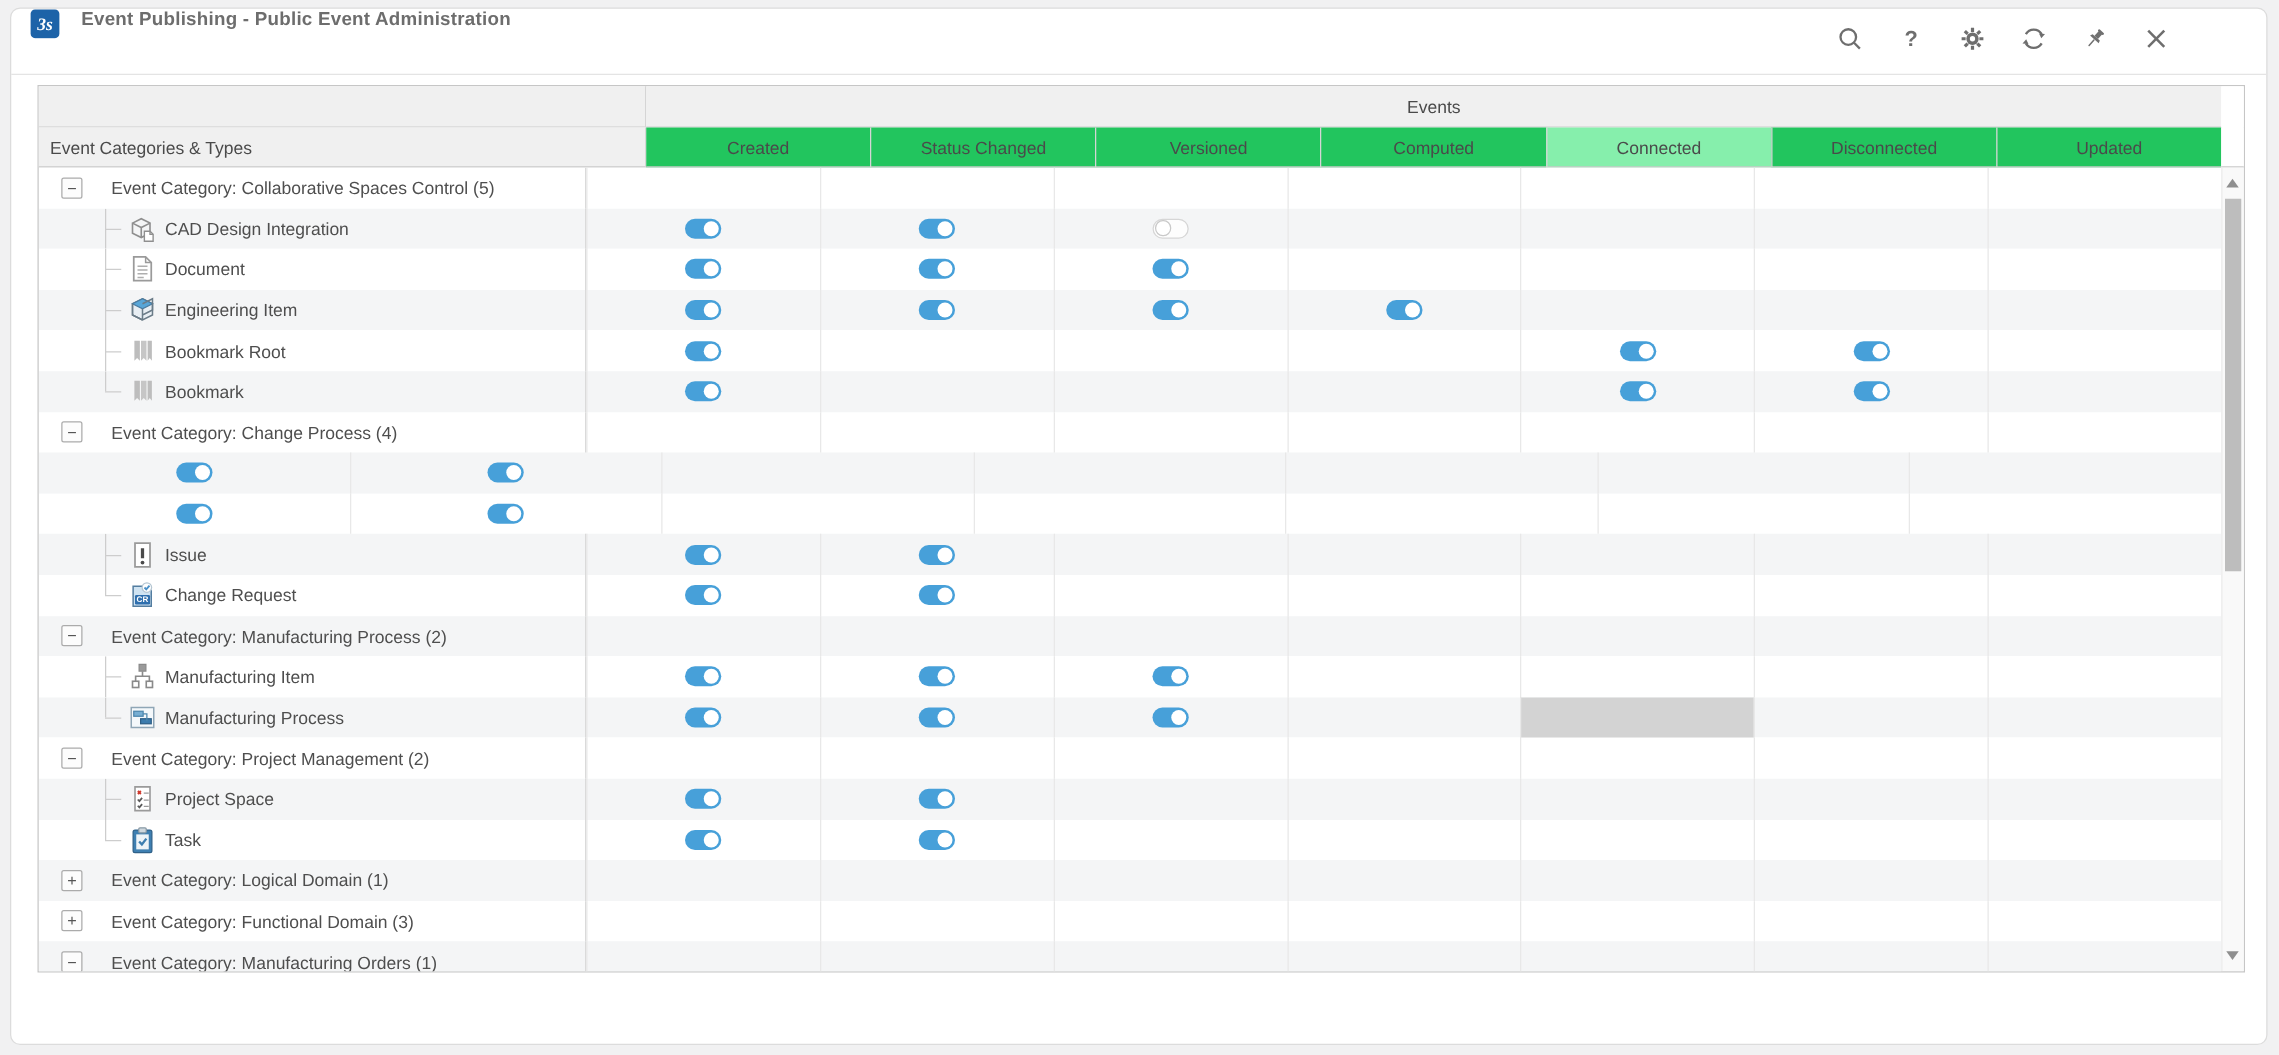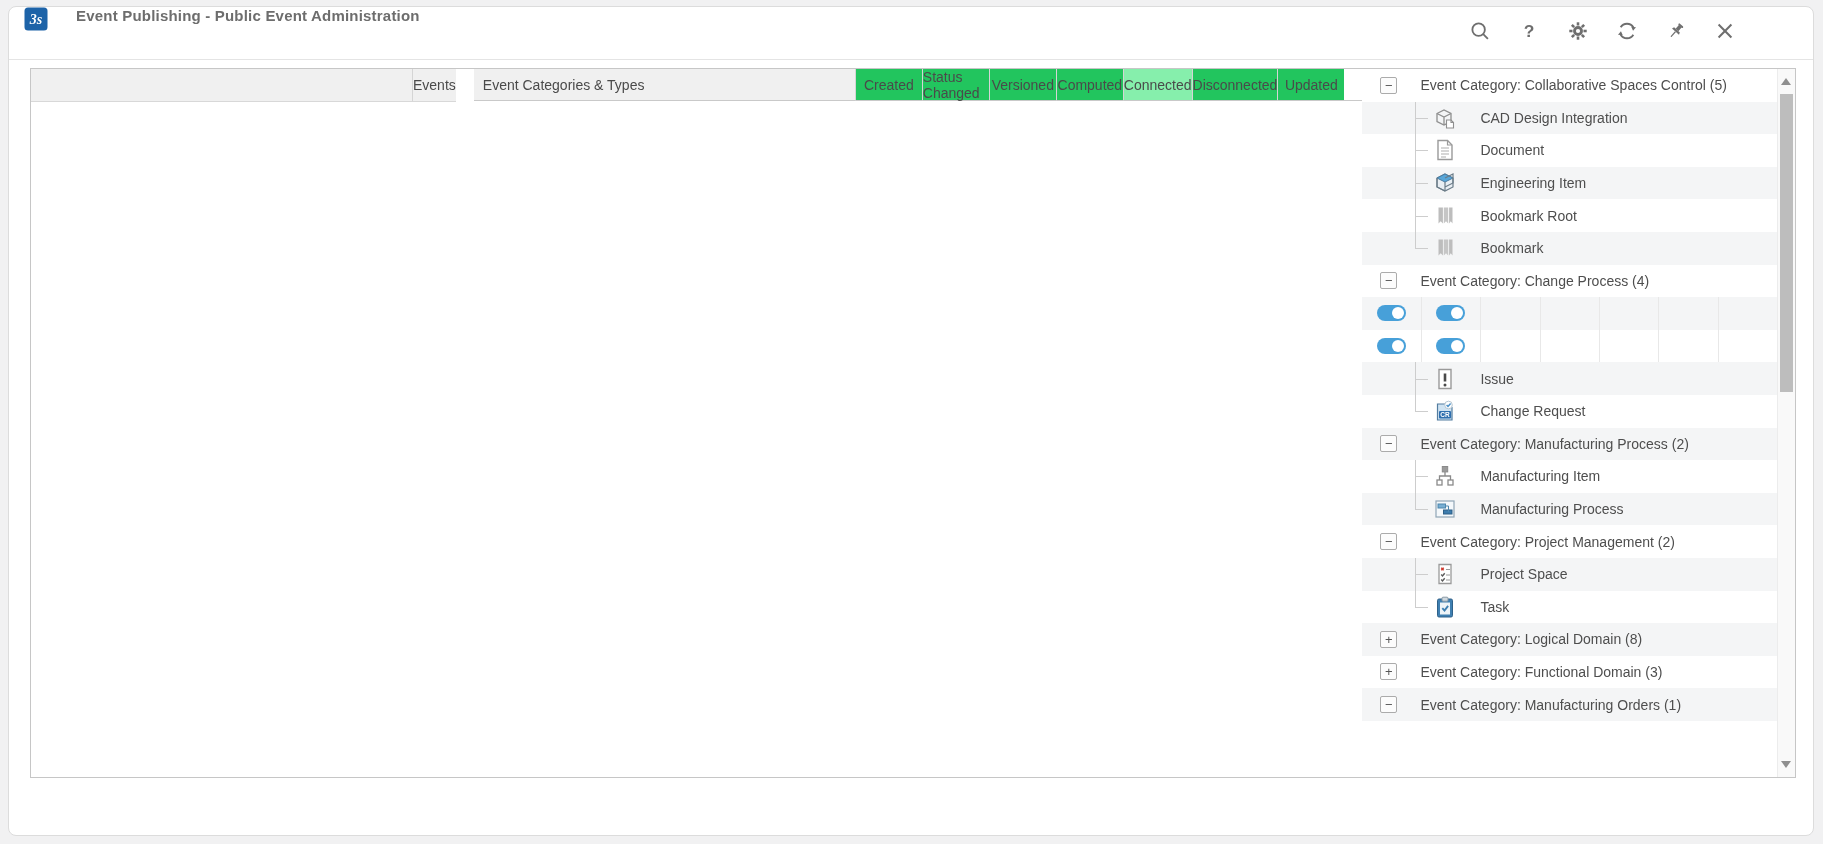--- a/index.html
+++ b/index.html
@@ -2,29 +2,29 @@
 <html style="--toggle-on: #47a0d9;"><head>
 <meta charset="utf-8">
 <style>
   html,body{margin:0;padding:0;width:1823px;height:844px;background:#f1f1f2;overflow:hidden;
     font-family:"Liberation Sans", sans-serif;-webkit-font-smoothing:antialiased;}
   .window{position:absolute;left:8px;top:6px;width:1806px;height:830px;background:#fff;
     border:1px solid #dcdcdc;border-radius:8px;box-sizing:border-box;}
   
   .titlebar{position:relative;height:52px;border-bottom:1px solid #e4e4e4;display:flex;}
   .logo{width:23px;height:23px;margin-left:15px;flex:none;}
-  .title{margin-left:29px;font-size:15px;font-weight:bold;color:#6d6d6d;letter-spacing:.2px;}
+  .title{margin-left:18px;font-size:15px;font-weight:bold;color:#6d6d6d;letter-spacing:.2px;}
   .toolbar{position:absolute;right:76px;top:0;height:52px;display:flex;align-items:center;gap:25px;}
   .tbtn{width:24px;height:24px;display:flex;align-items:center;justify-content:center;cursor:pointer;}
   .tbtn svg{width:22px;height:22px;}
   
   .tablewrap{position:absolute;left:21px;top:61px;width:1766px;height:710px;border:1px solid #c6c6c6;
-    box-sizing:border-box;background:#fff;display:flex;}
+    box-sizing:border-box;background:#fff;display:flex;flex-direction:column;}
   .hrow{display:flex;flex:none;font-size:14px;color:#4a4a4a;}
-  .tree-w{width:382px;flex:none;box-sizing:border-box;}
+  .tree-w{width:486px;flex:none;box-sizing:border-box;}
   .col{flex:1;box-sizing:border-box;}
   .sbspace{width:18px;flex:none;background:#fff;box-sizing:border-box;}
   .hrow1{height:33px;}
   .hrow1 .tree-w{background:#f0f0f0;border-right:1px solid #d5d5d5;border-bottom:1px solid #d8d8d8;}
   .events-head{flex:1;background:#f0f0f0;border-bottom:1px solid #d8d8d8;display:flex;align-items:center;justify-content:center;}
   .hrow2{height:32px;}
   .hrow2 .tree-w{background:#f0f0f0;border-right:1px solid #d5d5d5;border-bottom:1px solid #c9c9c9;
     display:flex;align-items:center;padding-left:9px;}
   .colhead{background:#22c55e;border-left:1px solid #d5d5d5;border-bottom:1px solid #c9c9c9;
     display:flex;align-items:center;justify-content:center;}
@@ -43,21 +43,21 @@
   .cell.sel{background:#d3d3d3;}
   
   .expander{width:17px;height:17px;margin-left:18px;flex:none;border:1px solid #ababab;border-radius:2px;
     background:#fcfcfc;color:#555;font-size:13px;line-height:15px;text-align:center;cursor:pointer;box-sizing:border-box;}
   .cat-label{margin-left:23px;white-space:nowrap;}
   .elbow{position:relative;width:16px;height:100%;margin-left:53px;flex:none;}
   .elbow::before{content:'';position:absolute;left:0;top:0;height:100%;border-left:1px solid #cdcdcd;}
   .elbow.last::before{height:50%;}
   .elbow::after{content:'';position:absolute;left:0;top:50%;width:13px;border-top:1px solid #cdcdcd;}
   .ticon{width:24px;height:24px;margin-left:2px;flex:none;}
-  .type-label{margin-left:23px;white-space:nowrap;}
+  .type-label{margin-left:6px;white-space:nowrap;}
   
   .tgl{width:29px;height:16px;border-radius:9px;position:relative;cursor:pointer;box-sizing:border-box;}
   .tgl.on{background:var(--toggle-on,#47a0d9);}
   .tgl.on .knob{position:absolute;right:2px;top:2px;width:12px;height:12px;border-radius:50%;background:#fff;}
   .tgl.off{background:#fdfdfd;border:1px solid #d6d6d6;}
   .tgl.off .knob{position:absolute;left:1px;top:0.5px;width:12.5px;height:12.5px;border-radius:50%;
     background:#fff;border:1px solid #c9c9c9;box-sizing:border-box;}
   
   .vscroll{position:absolute;top:0;right:0;bottom:0;width:18px;background:#f9f9f9;border-left:1px solid #ececec;box-sizing:border-box;}
   .sb-up,.sb-down{position:absolute;left:3px;width:0;height:0;border-left:5.5px solid transparent;border-right:5.5px solid transparent;cursor:pointer;}
@@ -564,21 +564,21 @@
             </div>
             <div class="cell"></div>
             <div class="cell"></div>
             <div class="cell"></div>
             <div class="cell"></div>
             <div class="cell"></div>
           </div>
           <div class="row">
             <div class="tree-cell">
               <div class="expander">+</div>
-              <span class="cat-label">Event Category: Logical Domain (8)</span>
+              <span class="cat-label">Event Category: Logical Domain (1)</span>
             </div>
             <div class="cell"></div>
             <div class="cell"></div>
             <div class="cell"></div>
             <div class="cell"></div>
             <div class="cell"></div>
             <div class="cell"></div>
             <div class="cell"></div>
           </div>
           <div class="row">

